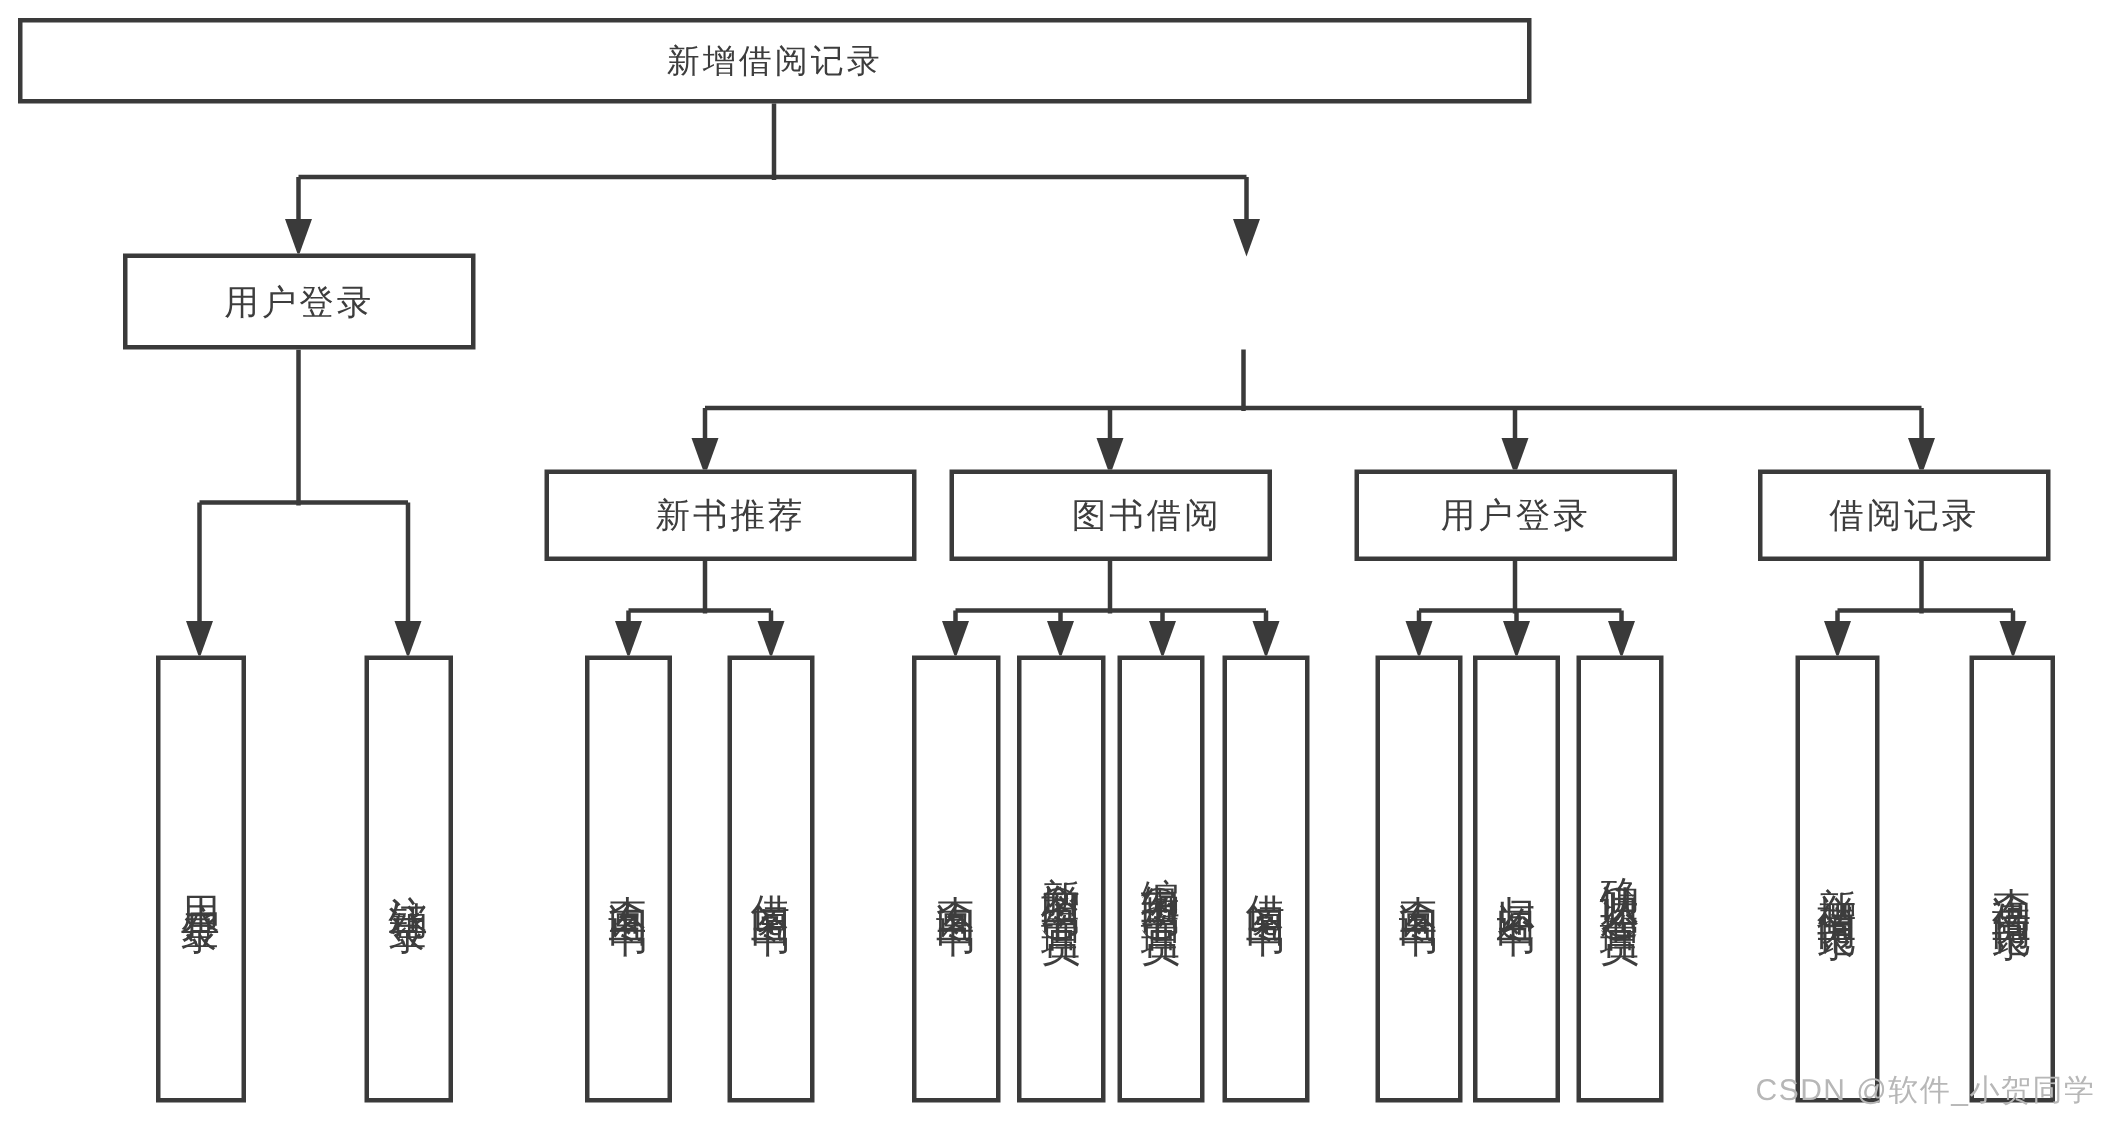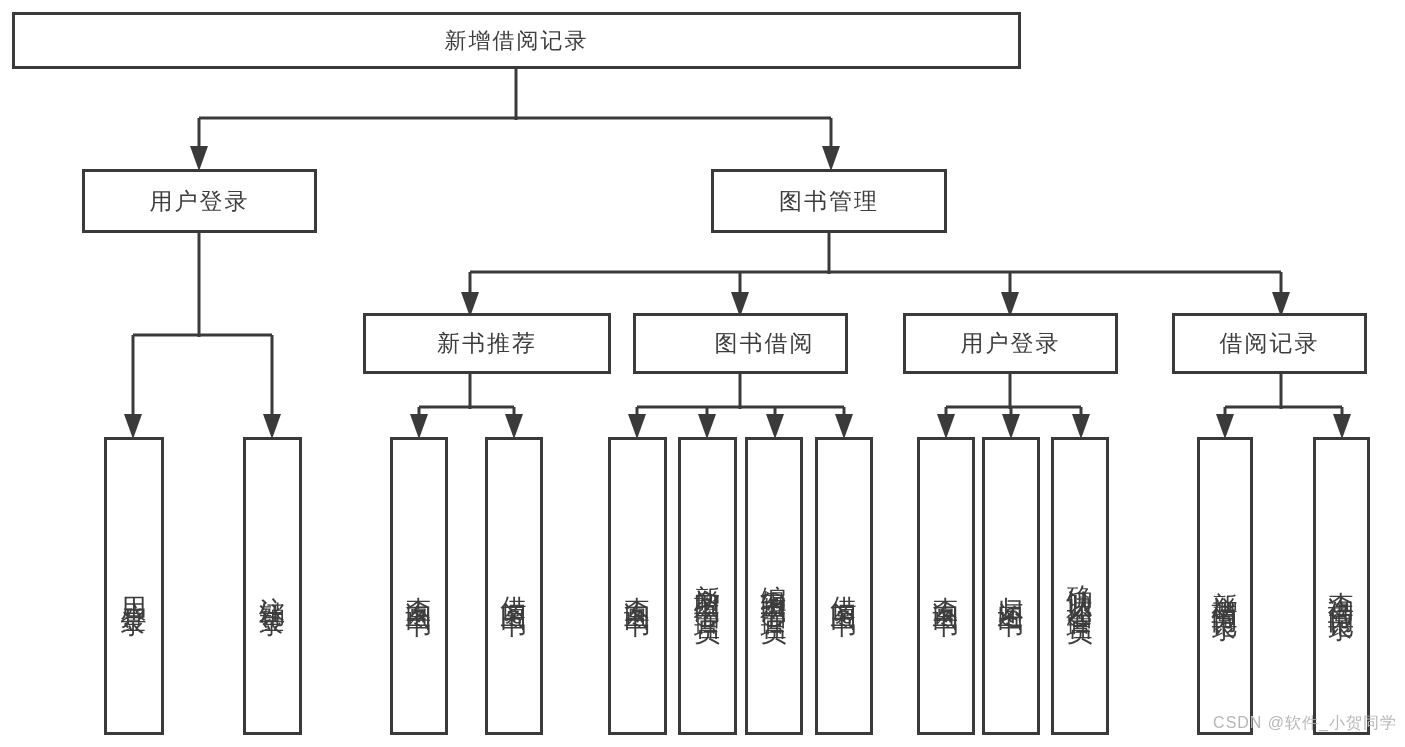--- a/index.html
+++ b/index.html
@@ -48,21 +48,21 @@
     font-size: 26px;
     letter-spacing: 5px;
     line-height: 1;
     color: #3d3d3d;
     white-space: nowrap;
   }
   .watermark {
     position: absolute;
     top: 713px;
     right: 8px;
-    font-size: 16px;
+    font-size: 20px;
     letter-spacing: 1px;
     color: #b7b7b7;
     z-index: 3;
   }
 </style>
 </head>
 <body>
 
 <div class="stage">
 
@@ -121,23 +121,20 @@
       <polygon points="1333,414 1351,414 1342,439" fill="#3a3a3a"></polygon>
     </svg>
 
   <div class="hbox root-box" style="left:12px; top:12px; width:1009px; height:57px;">
     <span>新增借阅记录</span>
   </div>
 
   <div class="hbox" style="left:82px; top:169px; width:235px; height:64px;">
     <span>用户登录</span>
   </div>
-  <div class="hbox" style="left:711px; top:169px; width:236px; height:64px;">
-    <span>图书管理</span>
-  </div>
 
   <div class="hbox" style="left:363px; top:313px; width:248px; height:61px;">
     <span>新书推荐</span>
   </div>
   <div class="hbox" style="left:633px; top:313px; width:215px; height:61px;padding-left:48px;">
     <span>图书借阅</span>
   </div>
   <div class="hbox" style="left:903px; top:313px; width:215px; height:61px;">
     <span>用户登录</span>
   </div>

